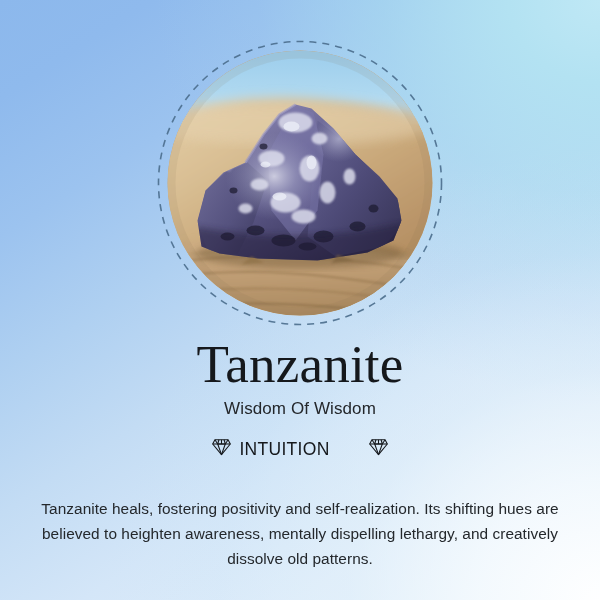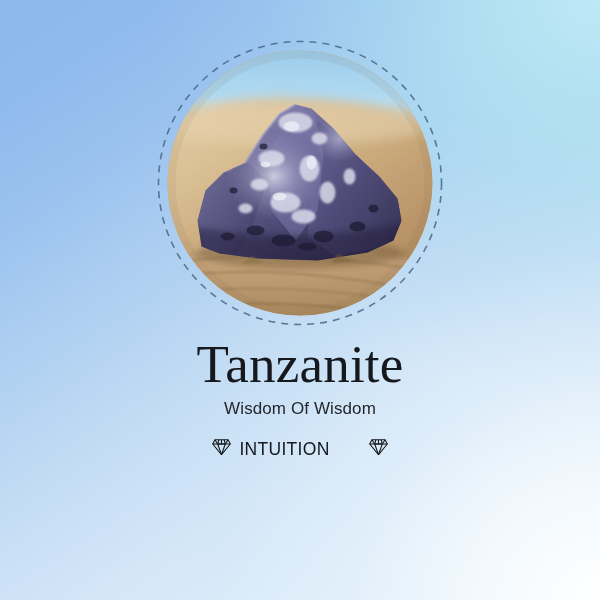--- a/index.html
+++ b/index.html
@@ -348,14 +348,15 @@
             <path d="M15.0 3.2 L16.4 8.1"></path>
             <path d="M12 3.2 V8.1"></path>
           </g>
         </svg>
       </span>
     </div>
 
 
   </div>
 
+  <div class="description">Tanzanite heals, fostering positivity and self-realization. Its shifting hues are believed to heighten awareness, mentally dispelling lethargy, and creatively dissolve old patterns.</div>
 
 </div>
 
 </body></html>

